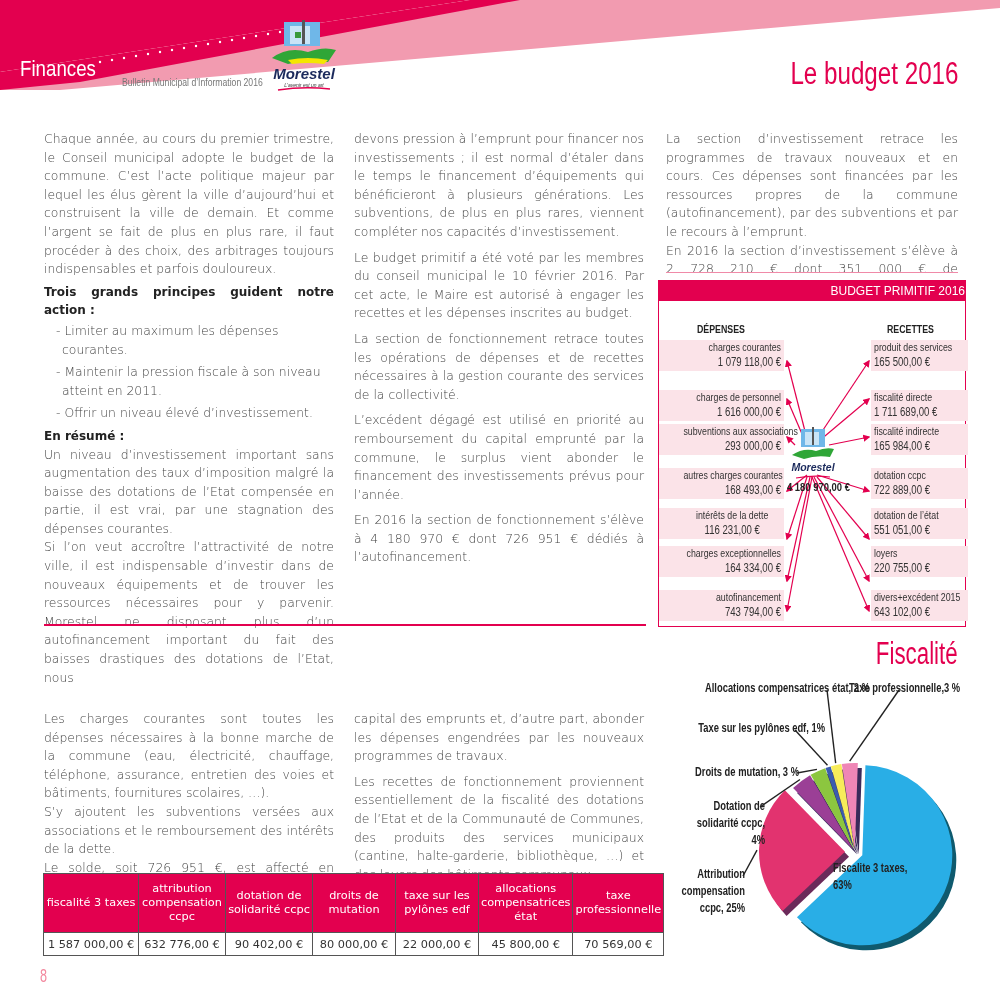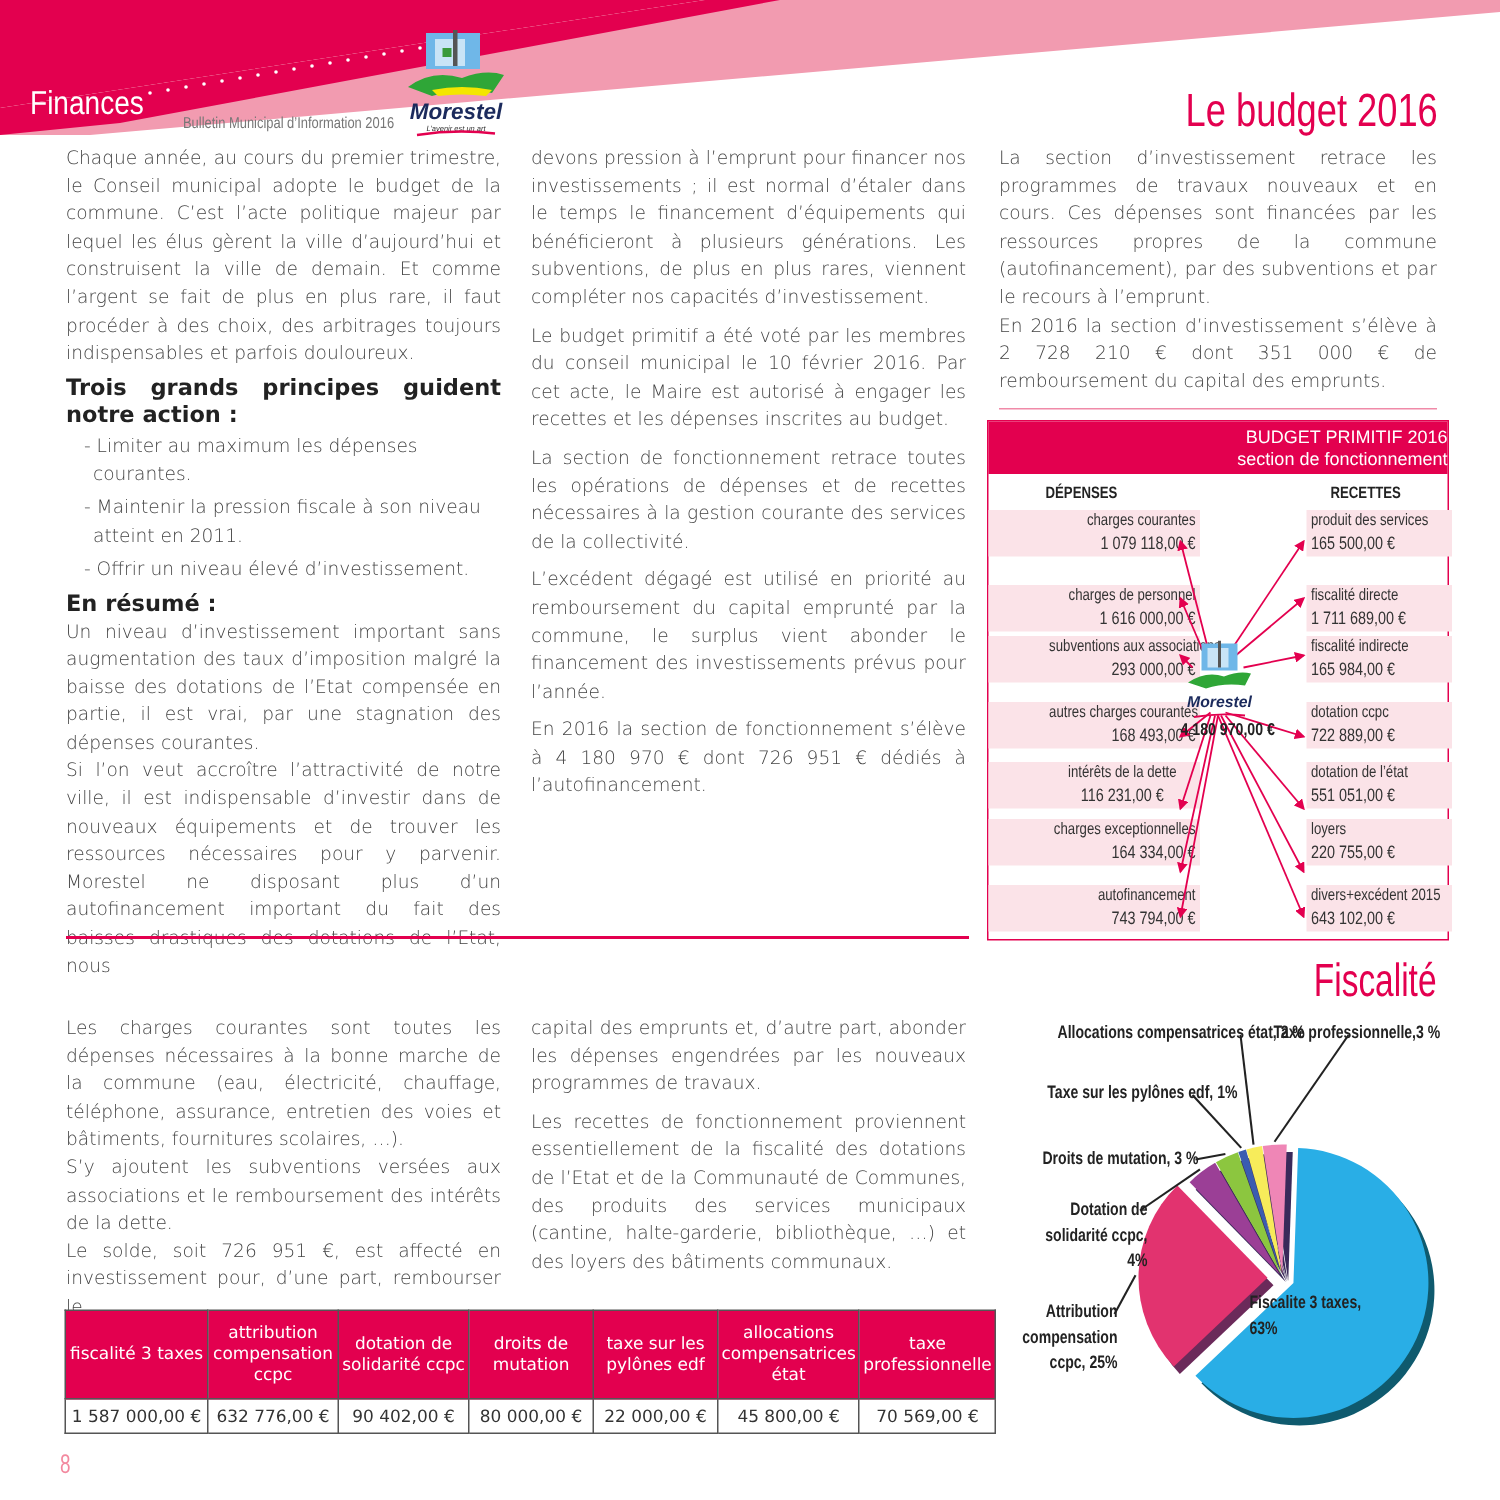--- a/index.html
+++ b/index.html
@@ -7,43 +7,43 @@
     font-family:"DejaVu Sans", sans-serif; color:#3a3a3a; }
   .banner { position:absolute; left:0; top:0; width:1000px; height:100px; }
   .section-label { position:absolute; left:20px; top:56px; font-family:"Liberation Sans Narrow","Liberation Sans",sans-serif;
     font-size:22px; color:#fff; font-weight:normal; transform:scaleX(0.85); transform-origin:left; letter-spacing:0px; }
   .bulletin { position:absolute; left:122px; top:76px; font-family:"Liberation Sans",sans-serif; font-size:10.5px; color:#777;
     transform:scaleX(0.82); transform-origin:left; }
   .logo { position:absolute; left:268px; top:18px; width:72px; height:76px; }
   .page-title { position:absolute; right:42px; top:56px; font-family:"Liberation Sans",sans-serif; font-size:31px;
     color:#e3004f; transform:scaleX(0.78); transform-origin:right; font-weight:normal; }
   .col { position:absolute; font-family:"DejaVu Sans",sans-serif; font-size:12.4px; line-height:18.6px; color:#444;
-    text-align:justify; font-weight:200; }
+    text-align:justify; font-weight:200;margin-top:34px; }
   .col p { margin:0 0 7px 0; }
   .col p.tight { margin-bottom:0; }
-  .col .bold { font-weight:bold; color:#222; font-size:15px; }
+  .col .bold { font-weight:bold; color:#222; font-size:12px; }
   .col ul { list-style:none; margin:0; padding:0 0 0 12px; }
   .col ul li { text-indent:-6px; padding-left:6px; margin-bottom:4px; text-align:left; }
   .c1 { left:44px; top:96px; width:290px; }
   .c2 { left:354px; top:96px; width:290px; }
   .c3 { left:666px; top:96px; width:292px; }
   .c4 { left:44px; top:676px; width:290px; }
   .c5 { left:354px; top:676px; width:290px; }
   .hr-pink { position:absolute; left:44px; top:624px; width:602px; height:2px; background:#e3004f; }
   .hr-pink-r { position:absolute; left:666px; top:272px; width:292px; height:1px; background:#f08aa8; }
 
   
   .budget-box { position:absolute; left:658px; top:280px; width:306px; height:345px; border:1px solid #e3004f; background:#fff; }
   .budget-head { background:#e3004f; color:#fff; text-align:right; font-family:"Liberation Sans",sans-serif; font-size:12px; line-height:15px; padding:3px 0 2px; }
   .budget-cols { position:absolute; top:42px; left:0; width:100%; font-family:"Liberation Sans",sans-serif; font-size:11px; font-weight:bold; color:#222; }
   .bc-l { position:absolute; left:38px; transform:scaleX(0.8); transform-origin:left; }
   .bc-r { position:absolute; left:228px; transform:scaleX(0.8); transform-origin:left; }
   .b-item { position:absolute; background:#fbe3e8; font-family:"Liberation Sans",sans-serif; font-size:11px; line-height:15px; color:#333;
     height:31px; }
-  .b-item.l { left:0; width:122px; text-align:right; padding-right:3px;padding-left:16px; }
+  .b-item.l { left:0; width:122px; text-align:right; padding-right:3px; }
   .b-item.r { left:212px; width:94px; text-align:left; padding-left:3px; }
   .b-item span { display:block; white-space:nowrap; }
   .b-item.l span { transform:scaleX(0.8); transform-origin:right; }
   .b-item.r span { transform:scaleX(0.8); transform-origin:left; }
   .b-item .amt { font-size:12px; }
   .b-arrows { position:absolute; left:0; top:0; width:306px; height:345px; pointer-events:none; }
   .b-logo { position:absolute; left:131px; top:146px; width:46px; height:56px; }
   .b-total { position:absolute; left:128px; top:200px; font-family:"Liberation Sans",sans-serif; font-size:11.5px; font-weight:bold; color:#222;
     transform:scaleX(0.82); transform-origin:left; white-space:nowrap; }
 
@@ -126,21 +126,20 @@
 
 <div class="col c3">
   <p class="tight">La section d’investissement retrace les programmes de travaux nouveaux et en cours. Ces dépenses sont financées par les ressources propres de la commune (autofinancement), par des subventions et par le recours à l’emprunt.</p>
   <p class="tight">En 2016 la section d’investissement s’élève à 2 728 210 € dont 351 000 € de remboursement du capital des emprunts.</p>
 </div>
 <div class="hr-pink-r"></div>
 
 <div class="budget-box">
   <div class="budget-head">
     <div>BUDGET PRIMITIF 2016</div>
-    <div>section de fonctionnement</div>
   </div>
   <div class="budget-cols">
     <span class="bc-l">DÉPENSES</span>
     <span class="bc-r">RECETTES</span>
   </div>
   <div id="budget-items">
       <div class="b-item l" style="top: 59px;">
         <span>charges courantes</span>
         <span class="amt">1 079 118,00 €</span>
       </div>

